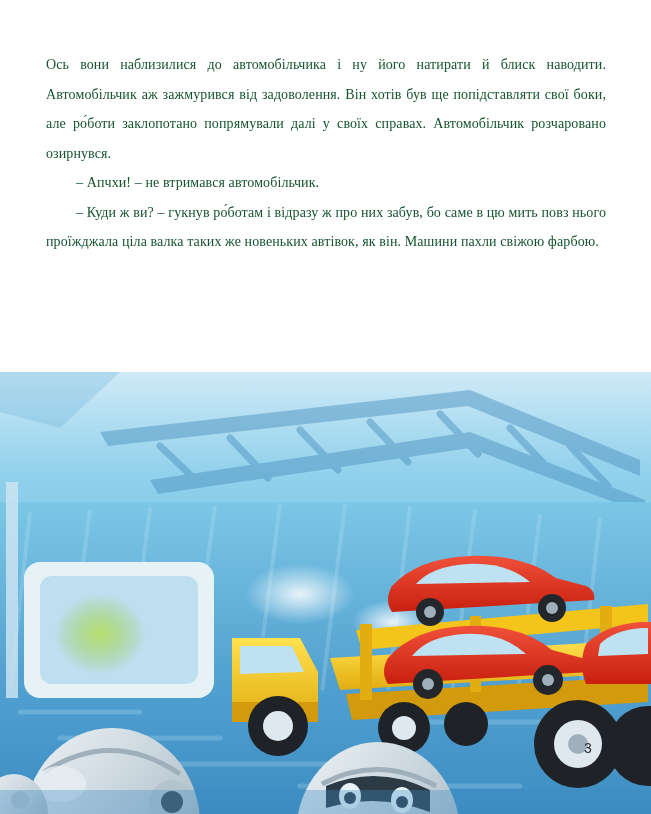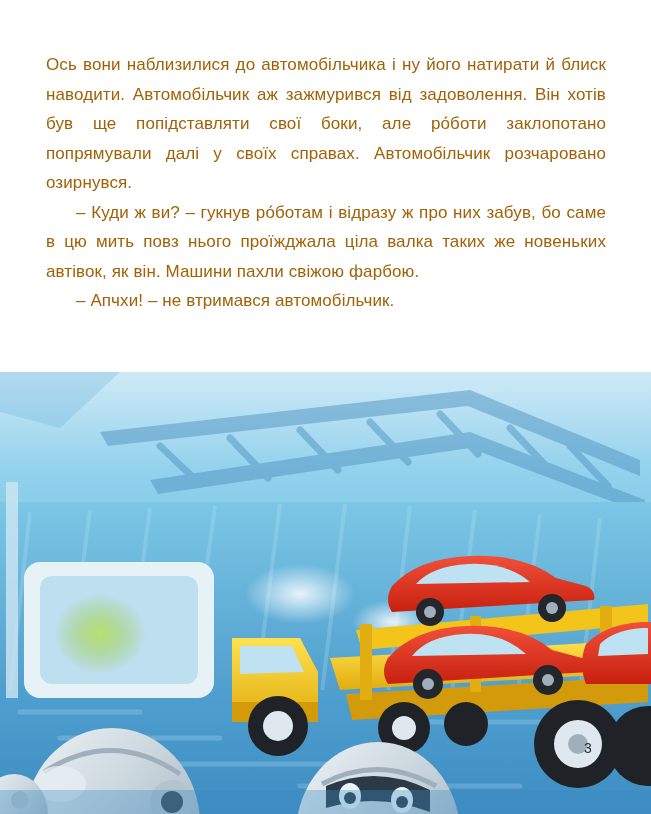--- a/index.html
+++ b/index.html
@@ -24,24 +24,24 @@
   }
 
   
   .text-block {
     position: absolute;
     left: 46px;
     top: 50px;
     width: 560px;
   }
   .para {
-    font-family: Liberation Sans, sans-serif;
-    font-size: 17px;
+    font-family: Liberation Serif, serif;
+    font-size: 14px;
     line-height: 29.5px;
-    color: #a16207;
+    color: #14532d;
     text-align: justify;
     margin: 0 0 0 0;
     letter-spacing: 0.1px;
   }
   .para.indent {
     text-indent: 30px;
   }
   .para.dialog {
     text-indent: 30px;
   }
@@ -74,22 +74,22 @@
     z-index: 30;
   }
 </style>
 </head>
 <body>
 
 <div class="page">
 
   <div class="text-block">
     <p class="para">Ось вони наблизилися до автомобільчика і ну його натирати й блиск наводити. Автомобільчик аж зажмурився від задоволення. Він хотів був ще попідставляти свої боки, але ро́боти заклопотано попрямували далі у своїх справах. Автомобільчик розчаровано озирнувся.</p>
+    <p class="para dialog">– Апчхи! – не втримався автомобільчик.</p>
     <p class="para indent">– Куди ж ви? – гукнув ро́ботам і відразу ж про них забув, бо саме в цю мить повз нього проїжджала ціла валка таких же новеньких автівок, як він. Машини пахли свіжою фарбою.</p>
-    <p class="para dialog">– Апчхи! – не втримався автомобільчик.</p>
   </div>
 
   <div class="illustration">
     <svg class="illu-svg" viewBox="0 0 651 442" preserveAspectRatio="none">
       <defs>
         <linearGradient id="skyGrad" x1="0" y1="0" x2="0" y2="1">
           <stop offset="0%" stop-color="#cfeaf7"></stop>
           <stop offset="22%" stop-color="#93d2ec"></stop>
           <stop offset="55%" stop-color="#6bbfe2"></stop>
           <stop offset="100%" stop-color="#56aad6"></stop>

